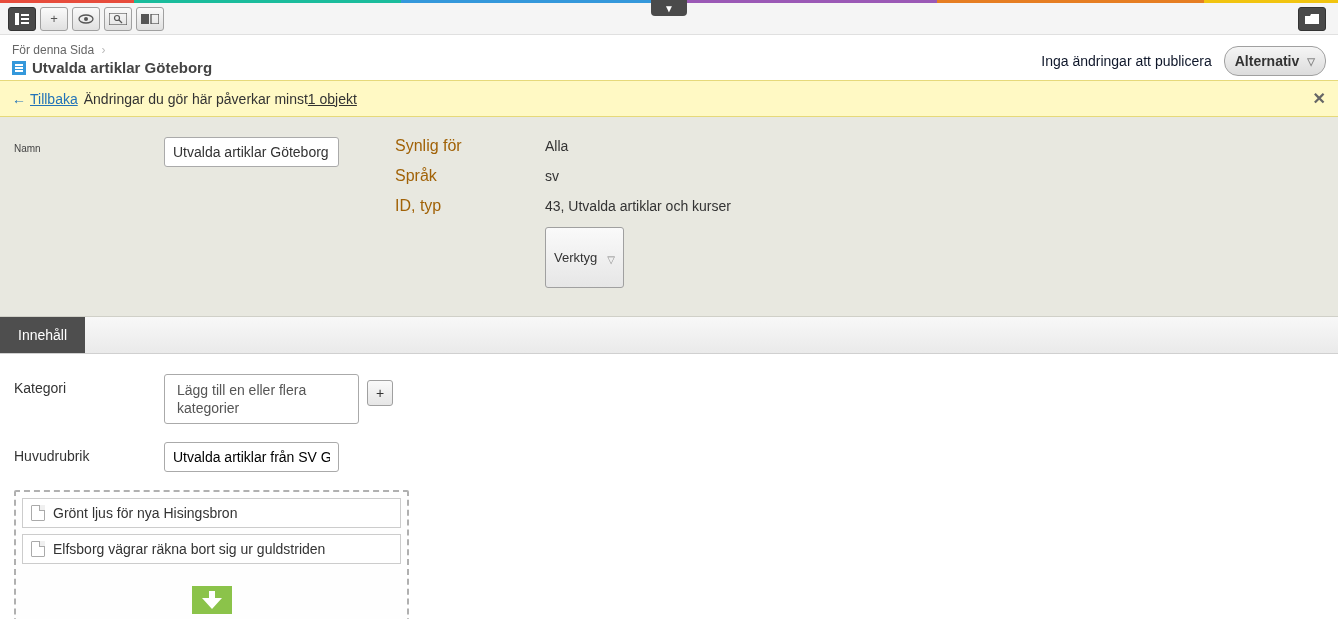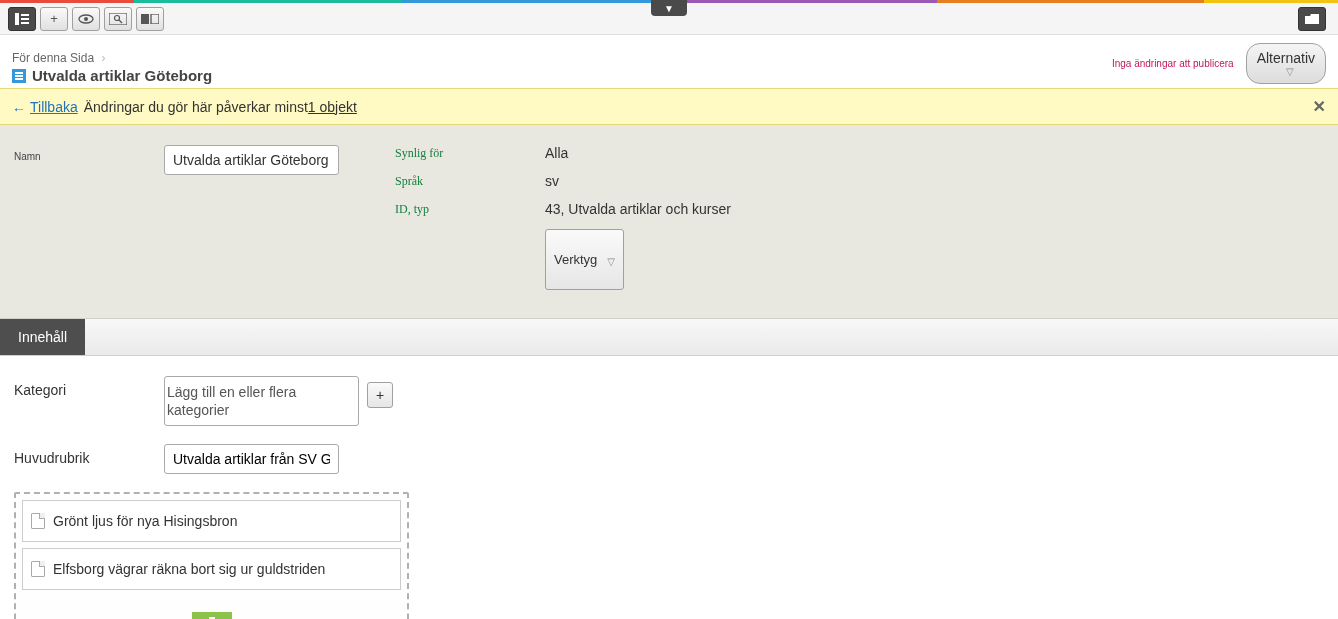--- a/index.html
+++ b/index.html
@@ -98,35 +98,34 @@
   font-weight: bold;
   font-size: 15px;
   color: #444;
 }
 .breadcrumb-right {
   display: flex;
   align-items: center;
   gap: 12px;
 }
 .publish-text {
-  color: #be185d;
-  font-size: 10px;
+  color: #0f172a;
+  font-size: 14px;
 }
 .alt-btn {
   display: inline-flex;
   align-items: center;
   padding: 6px 10px;
   border: 1px solid #a0a0a0;
   border-radius: 14px;
   background: linear-gradient(#f5f5f5, #dcdcdc);
-  font-weight: normal;
-  font-size: 14px;
-  color: #333;
-  cursor: pointer;
-  flex-direction: column;
+  font-weight: bold;
+  font-size: 14px;
+  color: #333;
+  cursor: pointer;
 }
 .alt-btn .chev-down {
   margin-left: 8px;
   color: #888;
   font-size: 10px;
 }
 
 
 .notice-bar {
   background: #fff9c4;
@@ -186,23 +185,22 @@
 .meta-col {
   margin-left: 56px;
 }
 .meta-row {
   display: flex;
   align-items: center;
   margin-bottom: 12px;
 }
 .meta-label {
   width: 150px;
-  color: #15803d;
-  font-size: 12px;
-  font-family: Liberation Serif, serif;
+  color: #a16207;
+  font-size: 16px;
 }
 .meta-val {
   color: #333;
   font-size: 14px;
 }
 .tools-btn {
   display: inline-flex;
   align-items: flex-end;
   padding: 22px 8px;
   border: 1px solid #a0a0a0;
@@ -242,21 +240,21 @@
 }
 .form-label {
   width: 150px;
   color: #333;
   padding-top: 6px;
   font-size: 14px;
 }
 .category-box {
   border: 1px solid #aaa;
   border-radius: 3px;
-  padding: 6px 2px;
+  padding: 6px 12px;
   background: #fff;
   width: 195px;
   color: #555;
   font-size: 14px;
   line-height: 1.3;
 }
 .plus-btn {
   width: 26px;
   height: 26px;
   border: 1px solid #a0a0a0;
@@ -283,21 +281,21 @@
 .dropzone {
   border: 2px dashed #b0b0b0;
   border-radius: 2px;
   width: 395px;
   padding: 6px;
   background: #fefefe;
 }
 .content-item {
   border: 1px solid #ccc;
   background: #fff;
-  padding: 12px 8px;
+  padding: 6px 8px;
   margin-bottom: 6px;
   display: flex;
   align-items: center;
   font-size: 14px;
   color: #333;
 }
 .file-icon {
   width: 14px;
   height: 16px;
   border: 1px solid #aaa;

